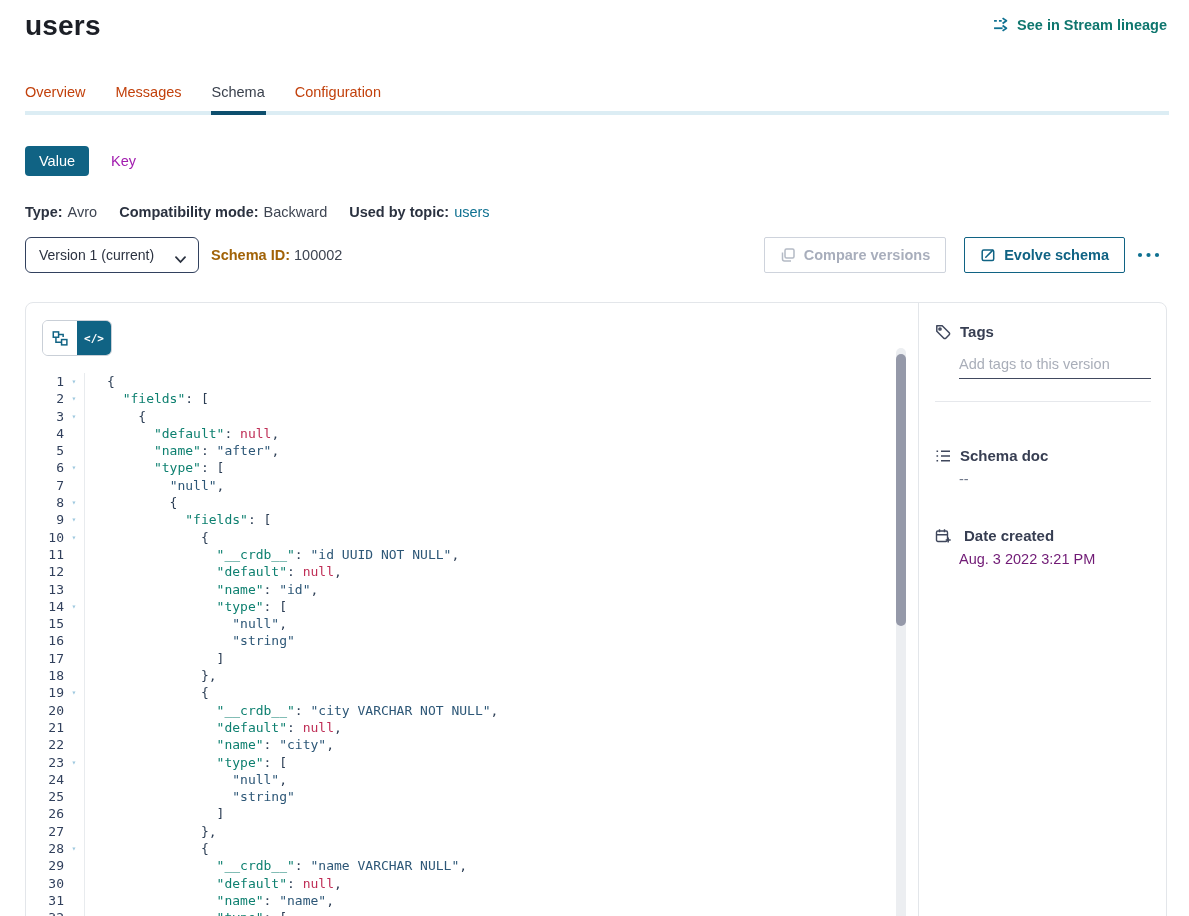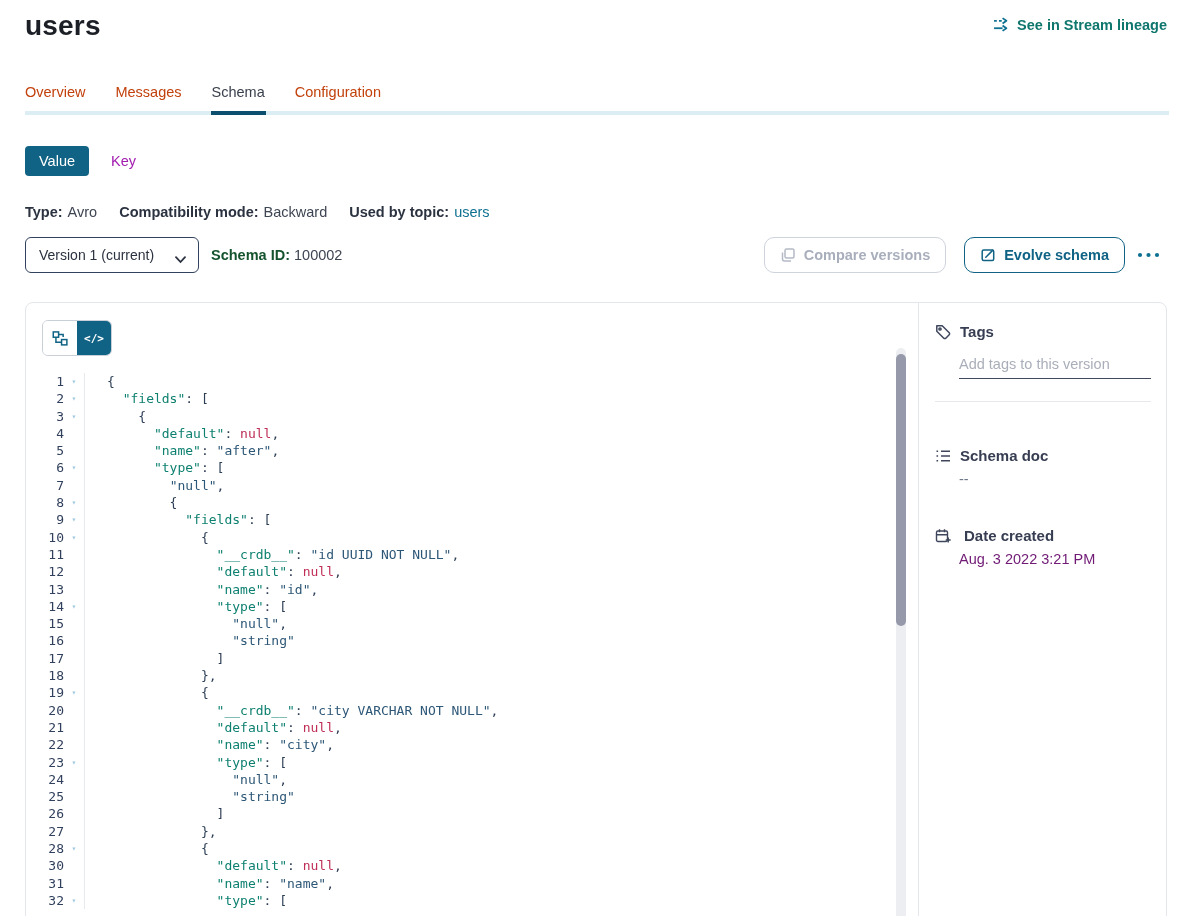--- a/index.html
+++ b/index.html
@@ -30,23 +30,23 @@
   .meta b { color:#2b3240; font-weight:700; }
   .meta .lbl { margin-right:5px; }
   .meta a { color:#0f7191; text-decoration:none; cursor:pointer; }
 
   
   .vbar { margin-top:17px; display:flex; align-items:center; height:36px; }
   .vselect { display:flex; align-items:center; justify-content:space-between; width:174px; height:36px;
     border:1px solid #32415e; border-radius:6px; padding:0 12px 0 13px; font-size:14px; color:#2b3240;
     background:#fff; cursor:pointer; }
   .schemaid { margin-left:12px; font-size:14.5px; }
-  .schemaid b { color:#14532d;margin-top:16px; }
+  .schemaid b { color:#a16207;margin-top:16px; }
   .vbar .spacer { flex:1; }
-  .btn-o { display:flex; align-items:center; gap:8px; height:36px; border-radius:10px; background:#fff;
+  .btn-o { display:flex; align-items:center; gap:8px; height:36px; border-radius:2px; background:#fff;
     font-size:14.5px; padding:0 15px; cursor:pointer; }
   .btn-compare { border:1px solid #ced3dc; color:#a8aebc; font-weight:700; }
   .btn-evolve { border:1px solid #106384; color:#106384; font-weight:700; margin-left:18px; }
   .btn-more { border:0; background:none; margin-left:6px; padding:0 6px; height:36px; display:flex; align-items:center; cursor:pointer; }
 
   
   .card { position:absolute; left:25px; right:22px; top:302px; height:660px;
     border:1px solid #e3e6ea; border-radius:8px; background:#fff; display:flex; }
   .editor-pane { position:relative; width:895px; }
   .seg { position:absolute; left:16px; top:17px; display:flex; border:1px solid #c9cfd7; border-radius:6px; overflow:hidden; }
@@ -217,20 +217,21 @@
           <div class="cl"><span class="lnum">19</span><span class="fold">▾</span><span class="ctext"><span class="tk-p">            {</span></span></div>
           <div class="cl"><span class="lnum">20</span><span class="fold"></span><span class="ctext"><span class="tk-p">              </span><span class="tk-k">"__crdb__"</span><span class="tk-p">: </span><span class="tk-v">"city VARCHAR NOT NULL"</span><span class="tk-p">,</span></span></div>
           <div class="cl"><span class="lnum">21</span><span class="fold"></span><span class="ctext"><span class="tk-p">              </span><span class="tk-k">"default"</span><span class="tk-p">: </span><span class="tk-x">null</span><span class="tk-p">,</span></span></div>
           <div class="cl"><span class="lnum">22</span><span class="fold"></span><span class="ctext"><span class="tk-p">              </span><span class="tk-k">"name"</span><span class="tk-p">: </span><span class="tk-v">"city"</span><span class="tk-p">,</span></span></div>
           <div class="cl"><span class="lnum">23</span><span class="fold">▾</span><span class="ctext"><span class="tk-p">              </span><span class="tk-k">"type"</span><span class="tk-p">: [</span></span></div>
           <div class="cl"><span class="lnum">24</span><span class="fold"></span><span class="ctext"><span class="tk-p">                </span><span class="tk-v">"null"</span><span class="tk-p">,</span></span></div>
           <div class="cl"><span class="lnum">25</span><span class="fold"></span><span class="ctext"><span class="tk-p">                </span><span class="tk-v">"string"</span></span></div>
           <div class="cl"><span class="lnum">26</span><span class="fold"></span><span class="ctext"><span class="tk-p">              ]</span></span></div>
           <div class="cl"><span class="lnum">27</span><span class="fold"></span><span class="ctext"><span class="tk-p">            },</span></span></div>
           <div class="cl"><span class="lnum">28</span><span class="fold">▾</span><span class="ctext"><span class="tk-p">            {</span></span></div>
+          <div class="cl"><span class="lnum">29</span><span class="fold"></span><span class="ctext"><span class="tk-p">              </span><span class="tk-k">"__crdb__"</span><span class="tk-p">: </span><span class="tk-v">"name VARCHAR NULL"</span><span class="tk-p">,</span></span></div>
           <div class="cl"><span class="lnum">30</span><span class="fold"></span><span class="ctext"><span class="tk-p">              </span><span class="tk-k">"default"</span><span class="tk-p">: </span><span class="tk-x">null</span><span class="tk-p">,</span></span></div>
           <div class="cl"><span class="lnum">31</span><span class="fold"></span><span class="ctext"><span class="tk-p">              </span><span class="tk-k">"name"</span><span class="tk-p">: </span><span class="tk-v">"name"</span><span class="tk-p">,</span></span></div>
           <div class="cl"><span class="lnum">32</span><span class="fold">▾</span><span class="ctext"><span class="tk-p">              </span><span class="tk-k">"type"</span><span class="tk-p">: [</span></span></div>
         </div>
 
       <div class="sbar-track"></div>
       <div class="sbar-thumb"></div>
     </div>
 
     <div class="side">

